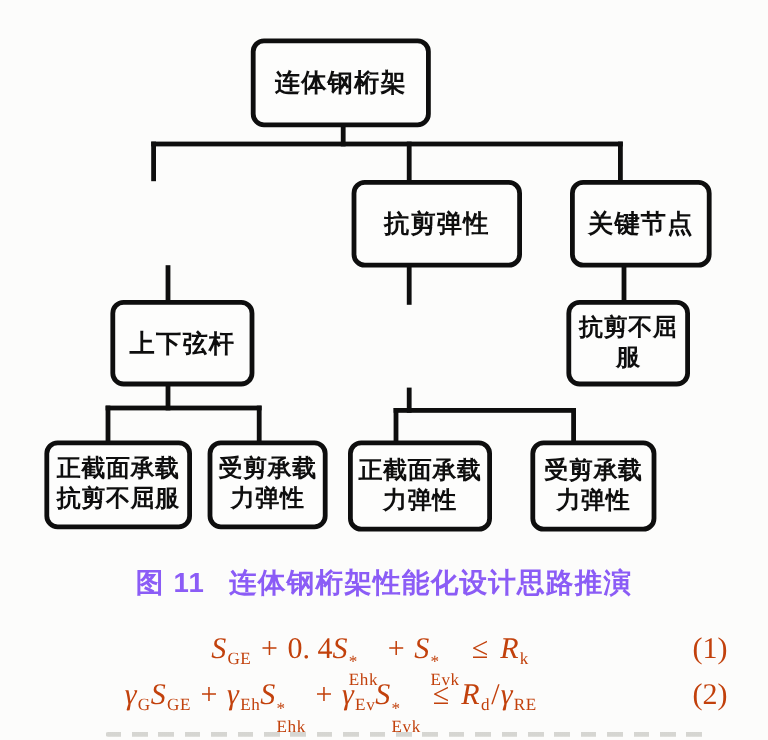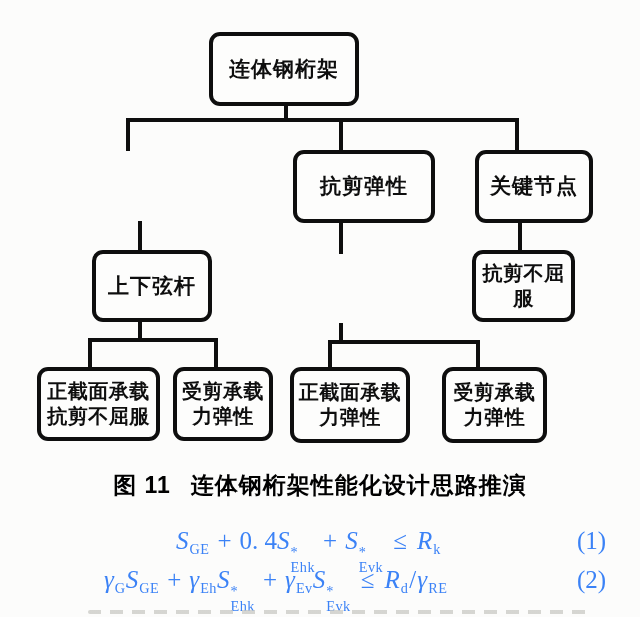--- a/index.html
+++ b/index.html
@@ -23,28 +23,28 @@
   .fs21{font-size:21px;}
   .fs20{font-size:20px;letter-spacing:0.5px;}
   .leaf{font-size:20px;letter-spacing:0.5px;}
   
   .line{position:absolute;background:#0e0e0e;}
   
   .caption{
     position:absolute;top:470px;left:0;width:640px;
     text-align:center;
     font-family:"Liberation Sans","DejaVu Sans",sans-serif;
-    font-weight:700;font-size:23px;letter-spacing:1px;color:#000000;
+    font-weight:700;font-size:23px;letter-spacing:1px;color:#8b5cf6;
   }
   .caption .no{margin-right:20px;}
   
   .eq{
     position:absolute;left:0;width:640px;height:42px;
     font-family:"Liberation Serif","DejaVu Serif",serif;
-    font-size:25px;color:#3b82f6;
+    font-size:25px;color:#c2410c;
   }
   .eq .math{position:absolute;top:0;white-space:nowrap;}
   .eq .enum{position:absolute;top:0;left:577px;font-style:normal;}
   .eq1{top:527px;}
   .eq1 .math{left:176px;}
   .eq2{top:566px;text-align:center;}
   .eq2 .math{left:104px;}
   .vr{font-style:italic;}
   .sb{font-size:57%;font-style:normal;position:relative;top:0.35em;margin-left:1px;letter-spacing:0.5px;}
   .ss{display:inline-flex;flex-direction:column;align-items:flex-start;

